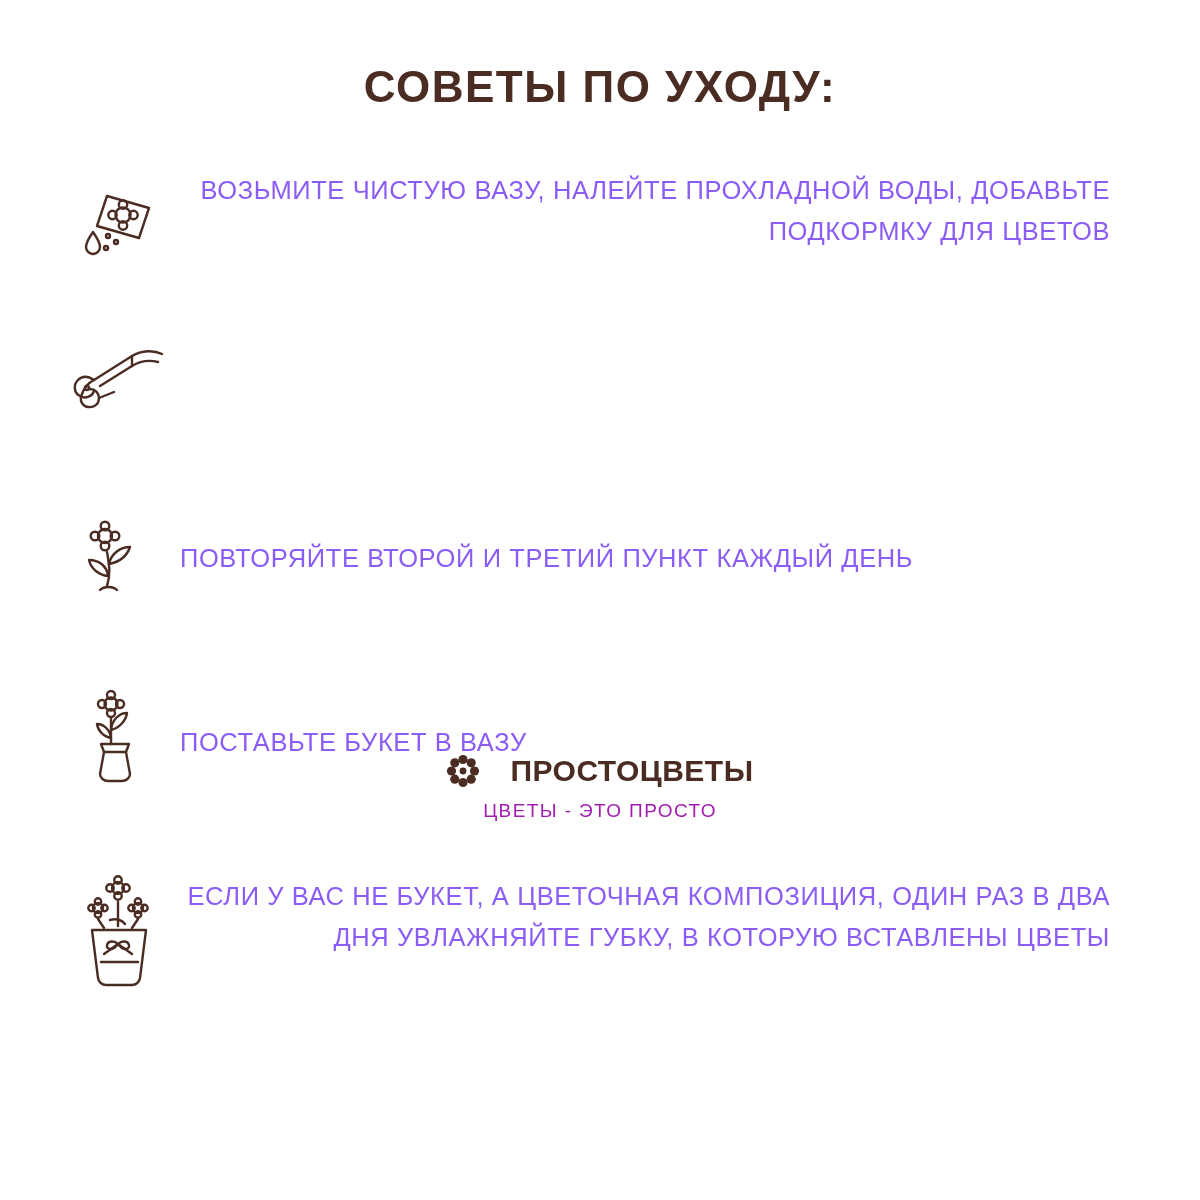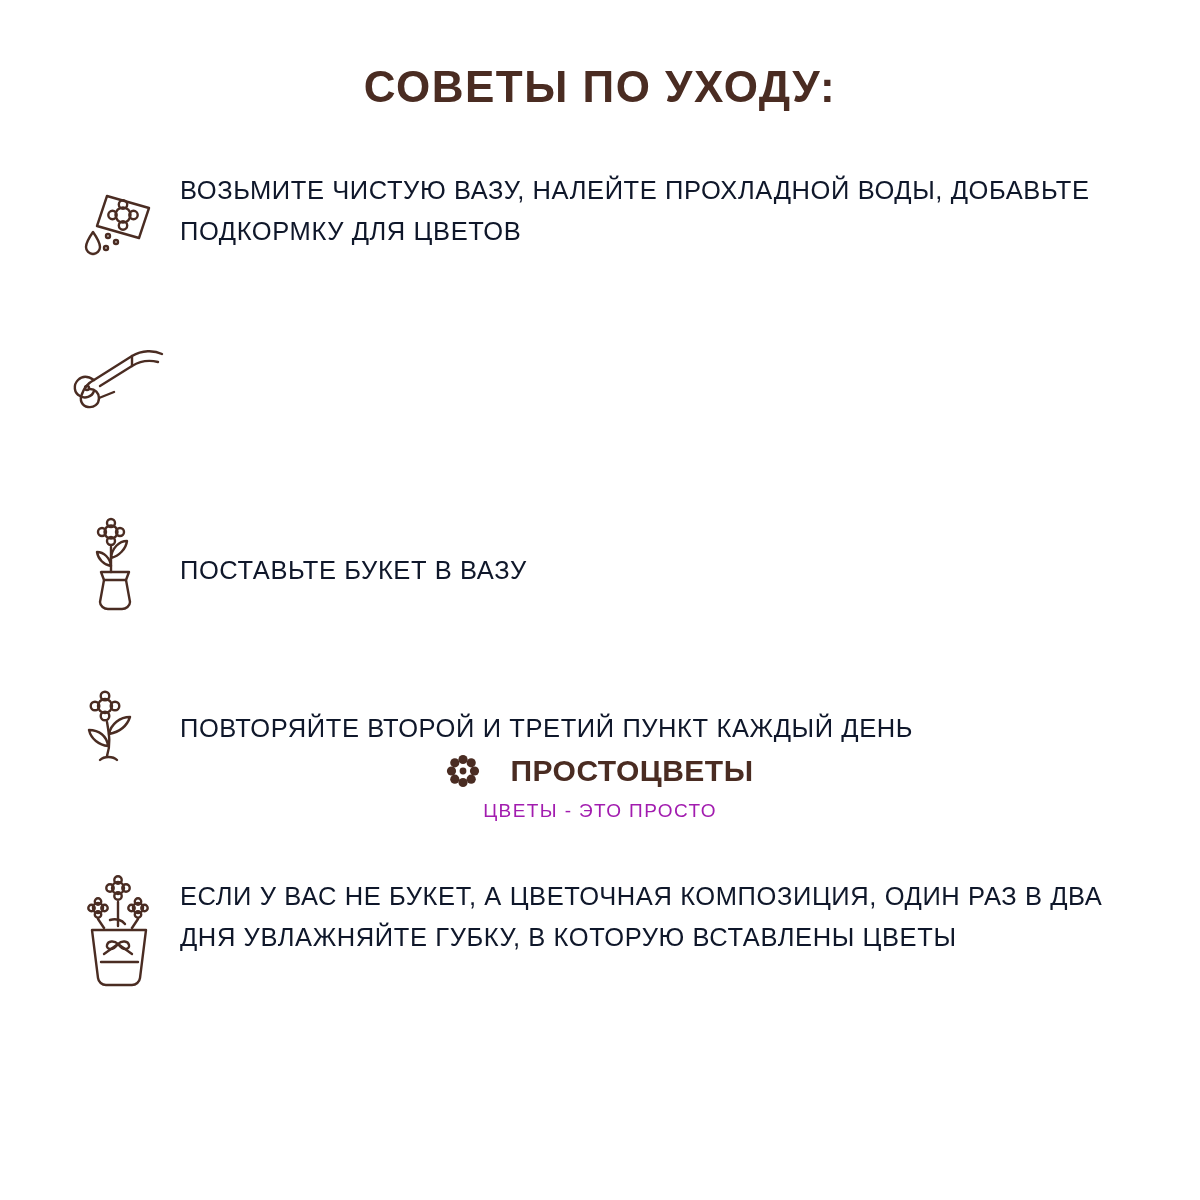--- a/index.html
+++ b/index.html
@@ -47,24 +47,25 @@
     min-width: 120px;
     display: flex;
     justify-content: center;
     align-items: flex-start;
     padding-top: 4px;
   }
   .tip-text {
     font-size: 25.5px;
     line-height: 1.62;
     letter-spacing: 0.6px;
-    color: #0f172a;
+    color: #8b5cf6;
     text-transform: uppercase;
     padding-top: 2px;
     max-width: 930px;
+    text-align: right;
   }
   .tip-1 { margin-bottom: 42px; }
   .tip-2 { margin-bottom: 48px; }
   .tip-3 { margin-bottom: 42px; }
   .tip-4 { margin-bottom: 44px; }
 
   .tip-1 .tip-icon { padding-top: 10px; }
   .tip-2 .tip-icon { padding-top: 0px; }
   .tip-3 .tip-icon { padding-top: 0px; }
   .tip-4 .tip-icon { padding-top: 0px; }
@@ -140,53 +141,53 @@
           <path d="M88 22 C80 20 70 21 62 26 L30 46"></path>
           <path d="M62 16 L62 26"></path>
           <path d="M24 40 C18 36 12 36 8 40 C3 45 4 53 10 56 C15 59 22 57 24 51"></path>
           <path d="M12 54 C9 60 12 66 18 67 C24 68 29 64 29 58 C29 53 25 49 20 49"></path>
           <path d="M29 58 L44 52"></path>
           <circle cx="17" cy="48" r="2"></circle>
         </svg>
       </div>
     </div>
 
+    <div class="tip tip-4">
+      <div class="tip-icon">
+        <svg width="90" height="90" viewBox="0 0 90 90" fill="none" stroke="#4a2c22" stroke-width="2.4" stroke-linecap="round" stroke-linejoin="round">
+          <circle cx="30" cy="20" r="7"></circle>
+          <circle cx="30" cy="10" r="4.3"></circle>
+          <circle cx="40" cy="20" r="4.3"></circle>
+          <circle cx="30" cy="30" r="4.3"></circle>
+          <circle cx="20" cy="20" r="4.3"></circle>
+          <path d="M32 36 C34 48 36 58 32 70"></path>
+          <path d="M34 48 C44 46 52 40 55 31 C45 31 36 38 34 48 Z"></path>
+          <path d="M33 60 C24 59 16 53 14 44 C24 44 32 50 33 60 Z"></path>
+          <path d="M25 74 C29 70 38 70 42 74"></path>
+        </svg>
+      </div>
+      <div class="tip-text">Повторяйте второй и третий пункт каждый день</div>
+    </div>
+
     <div class="tip tip-3">
       <div class="tip-icon">
         <svg width="86" height="100" viewBox="0 0 86 100" fill="none" stroke="#4a2c22" stroke-width="2.4" stroke-linecap="round" stroke-linejoin="round">
           <circle cx="34" cy="16" r="6.5"></circle>
           <circle cx="34" cy="7" r="4"></circle>
           <circle cx="43" cy="16" r="4"></circle>
           <circle cx="34" cy="25" r="4"></circle>
           <circle cx="25" cy="16" r="4"></circle>
           <path d="M34 31 L34 56"></path>
           <path d="M34 42 C42 40 49 33 50 25 C42 25 35 32 34 42 Z"></path>
           <path d="M34 50 C27 49 21 43 20 36 C27 36 33 42 34 50 Z"></path>
           <path d="M24 56 L52 56 L49 64 L53 86 C53 90 49 93 45 93 L31 93 C27 93 23 90 23 86 L27 64 Z"></path>
           <path d="M27 64 L49 64"></path>
         </svg>
       </div>
       <div class="tip-text">Поставьте букет в вазу</div>
-    </div>
-
-    <div class="tip tip-4">
-      <div class="tip-icon">
-        <svg width="90" height="90" viewBox="0 0 90 90" fill="none" stroke="#4a2c22" stroke-width="2.4" stroke-linecap="round" stroke-linejoin="round">
-          <circle cx="30" cy="20" r="7"></circle>
-          <circle cx="30" cy="10" r="4.3"></circle>
-          <circle cx="40" cy="20" r="4.3"></circle>
-          <circle cx="30" cy="30" r="4.3"></circle>
-          <circle cx="20" cy="20" r="4.3"></circle>
-          <path d="M32 36 C34 48 36 58 32 70"></path>
-          <path d="M34 48 C44 46 52 40 55 31 C45 31 36 38 34 48 Z"></path>
-          <path d="M33 60 C24 59 16 53 14 44 C24 44 32 50 33 60 Z"></path>
-          <path d="M25 74 C29 70 38 70 42 74"></path>
-        </svg>
-      </div>
-      <div class="tip-text">Повторяйте второй и третий пункт каждый день</div>
     </div>
 
     <div class="tip tip-5">
       <div class="tip-icon">
         <svg width="100" height="118" viewBox="0 0 100 118" fill="none" stroke="#4a2c22" stroke-width="2.4" stroke-linecap="round" stroke-linejoin="round">
           <circle cx="48" cy="14" r="6"></circle>
           <circle cx="48" cy="6" r="3.7"></circle>
           <circle cx="56" cy="14" r="3.7"></circle>
           <circle cx="48" cy="22" r="3.7"></circle>
           <circle cx="40" cy="14" r="3.7"></circle>

